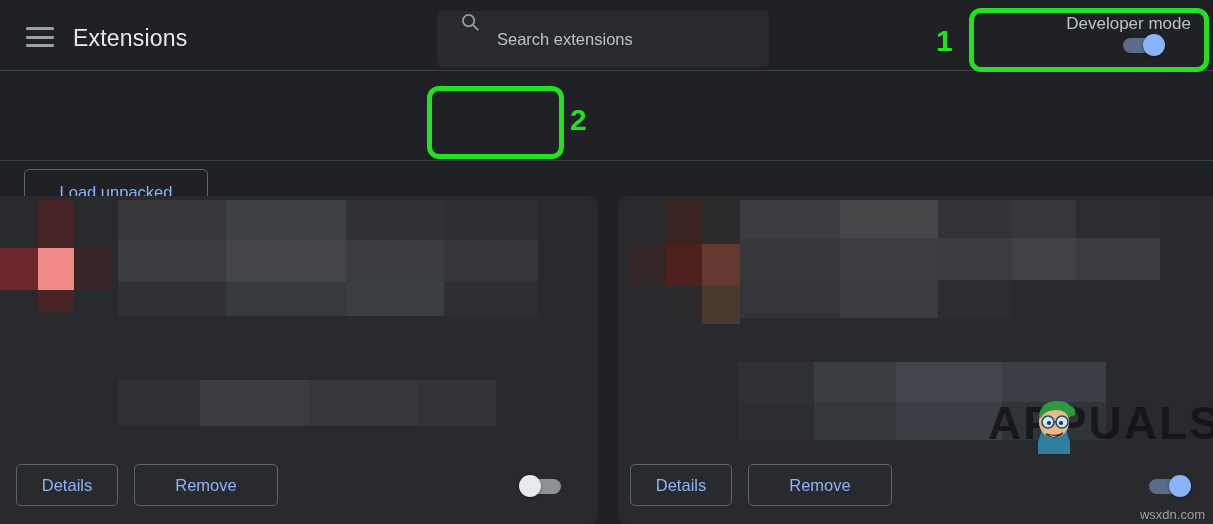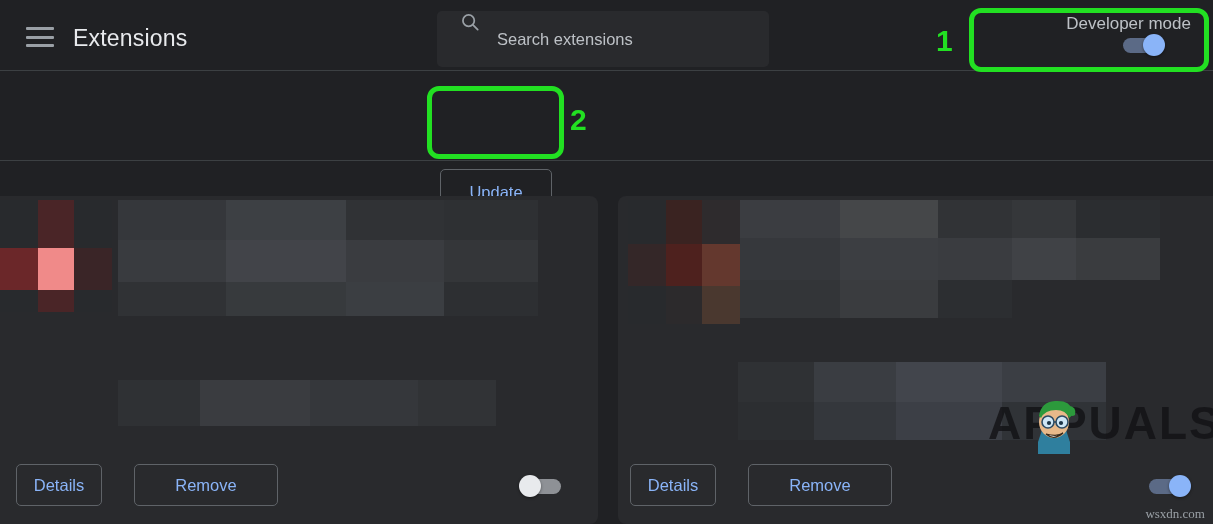--- a/index.html
+++ b/index.html
@@ -93,21 +93,21 @@
 
   .card-actions {
     position: absolute; left: 0; bottom: 0; width: 100%; height: 74px;
   }
   .ca-btn {
     position: absolute; top: 14px; height: 42px;
     background: transparent; border: 1px solid #5f6368; border-radius: 5px;
     color: #8ab4f8; font-size: 16.5px; font-family: "Liberation Sans", sans-serif;
     cursor: pointer; display: flex; align-items: center; justify-content: center;
   }
-  .ca-details { width: 86px; }
+  .ca-details { width: 102px; }
   .ca-remove  { width: 144px; }
   #card-1 .ca-details { left: 24px; }
   #card-1 .ca-remove  { left: 142px; }
   #card-2 .ca-details { left: 12px; }
   #card-2 .ca-remove  { left: 130px; }
   .card-toggle { position: absolute; top: 25px; }
   #card-1 .card-toggle { left: 527px; }
   #card-2 .card-toggle { left: 527px; }
 
   
@@ -127,21 +127,21 @@
   
   .wm-appuals {
     position: absolute; left: 988px; top: 396px;
     font-size: 46px; font-weight: bold; letter-spacing: 2px;
     color: rgba(18,18,20,.80); font-family: "Liberation Sans", sans-serif;
     pointer-events: none; white-space: nowrap;
   }
   .wm-face { position: absolute; left: 1028px; top: 396px; width: 52px; height: 58px; pointer-events: none; }
   .wm-site {
     position: absolute; right: 8px; bottom: 2px;
-    font-size: 13px; color: #9aa0a6; font-family: Liberation Serif, serif;
+    font-size: 13px; color: #9aa0a6; font-family: Liberation Sans, sans-serif;
     pointer-events: none;
   }
 </style>
 </head>
 <body>
 
 <div id="root">
 
   <div class="header">
 
@@ -164,21 +164,21 @@
     <div class="devmode-wrap">
       <span class="devmode-label">Developer mode</span>
       <span class="toggle on">
         <span class="track"></span>
         <span class="knob"></span>
       </span>
     </div>
   </div>
 
   <div class="toolbar">
-    <button class="tb-btn" id="btn-update">Update</button>
+    <button class="tb-btn" id="btn-load">Load unpacked</button>
   </div>
 
   <div class="card" id="card-1">
 
     <svg class="mosaic" style="left:8px; top:4px; width:112px; height:112px;" viewBox="0 0 112 112">
       <rect x="0" y="0" width="112" height="112" fill="#282a2d"></rect>
       <rect x="38" y="0" width="36" height="48" fill="#4a2527"></rect>
       <rect x="0" y="48" width="38" height="42" fill="#6b2729"></rect>
       <rect x="38" y="48" width="36" height="42" fill="#f08a89"></rect>
       <rect x="74" y="48" width="38" height="42" fill="#3a2527"></rect>

